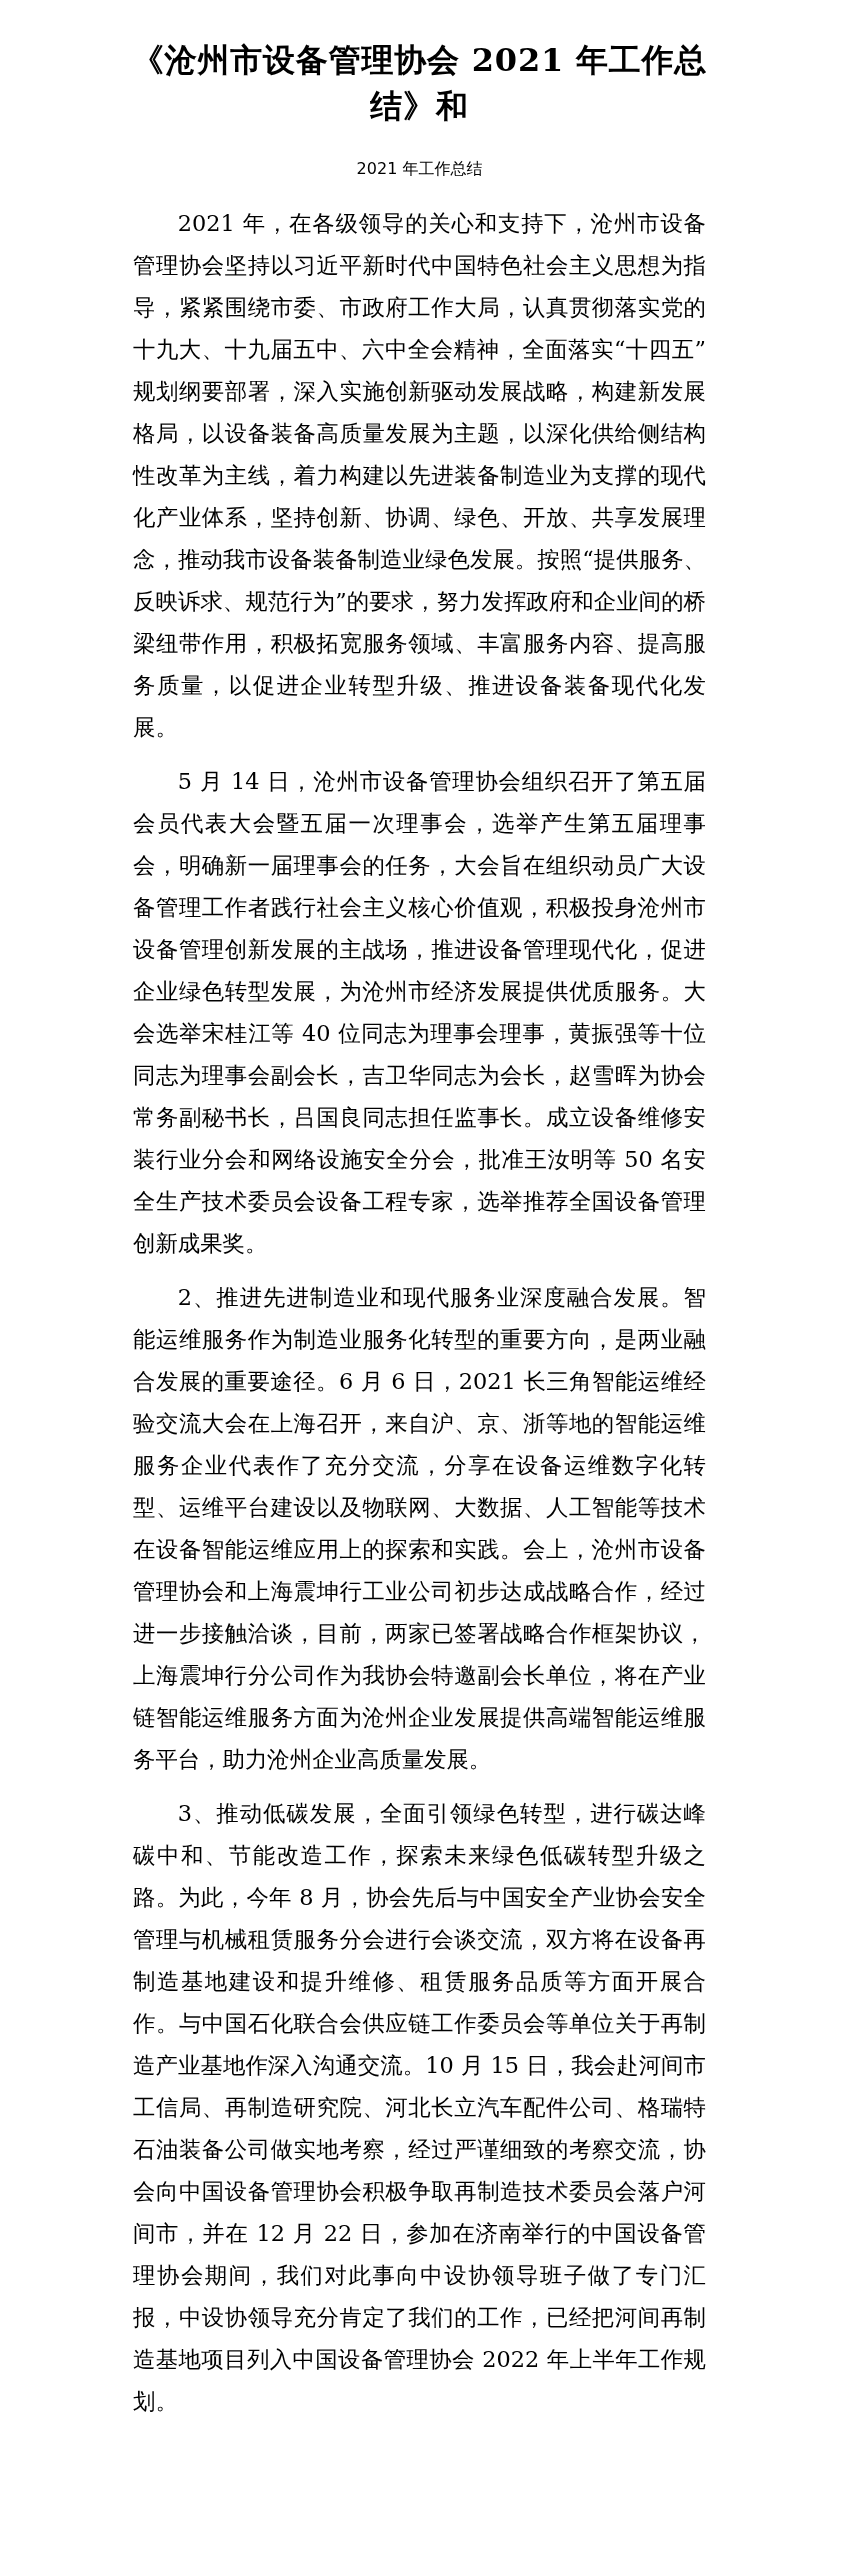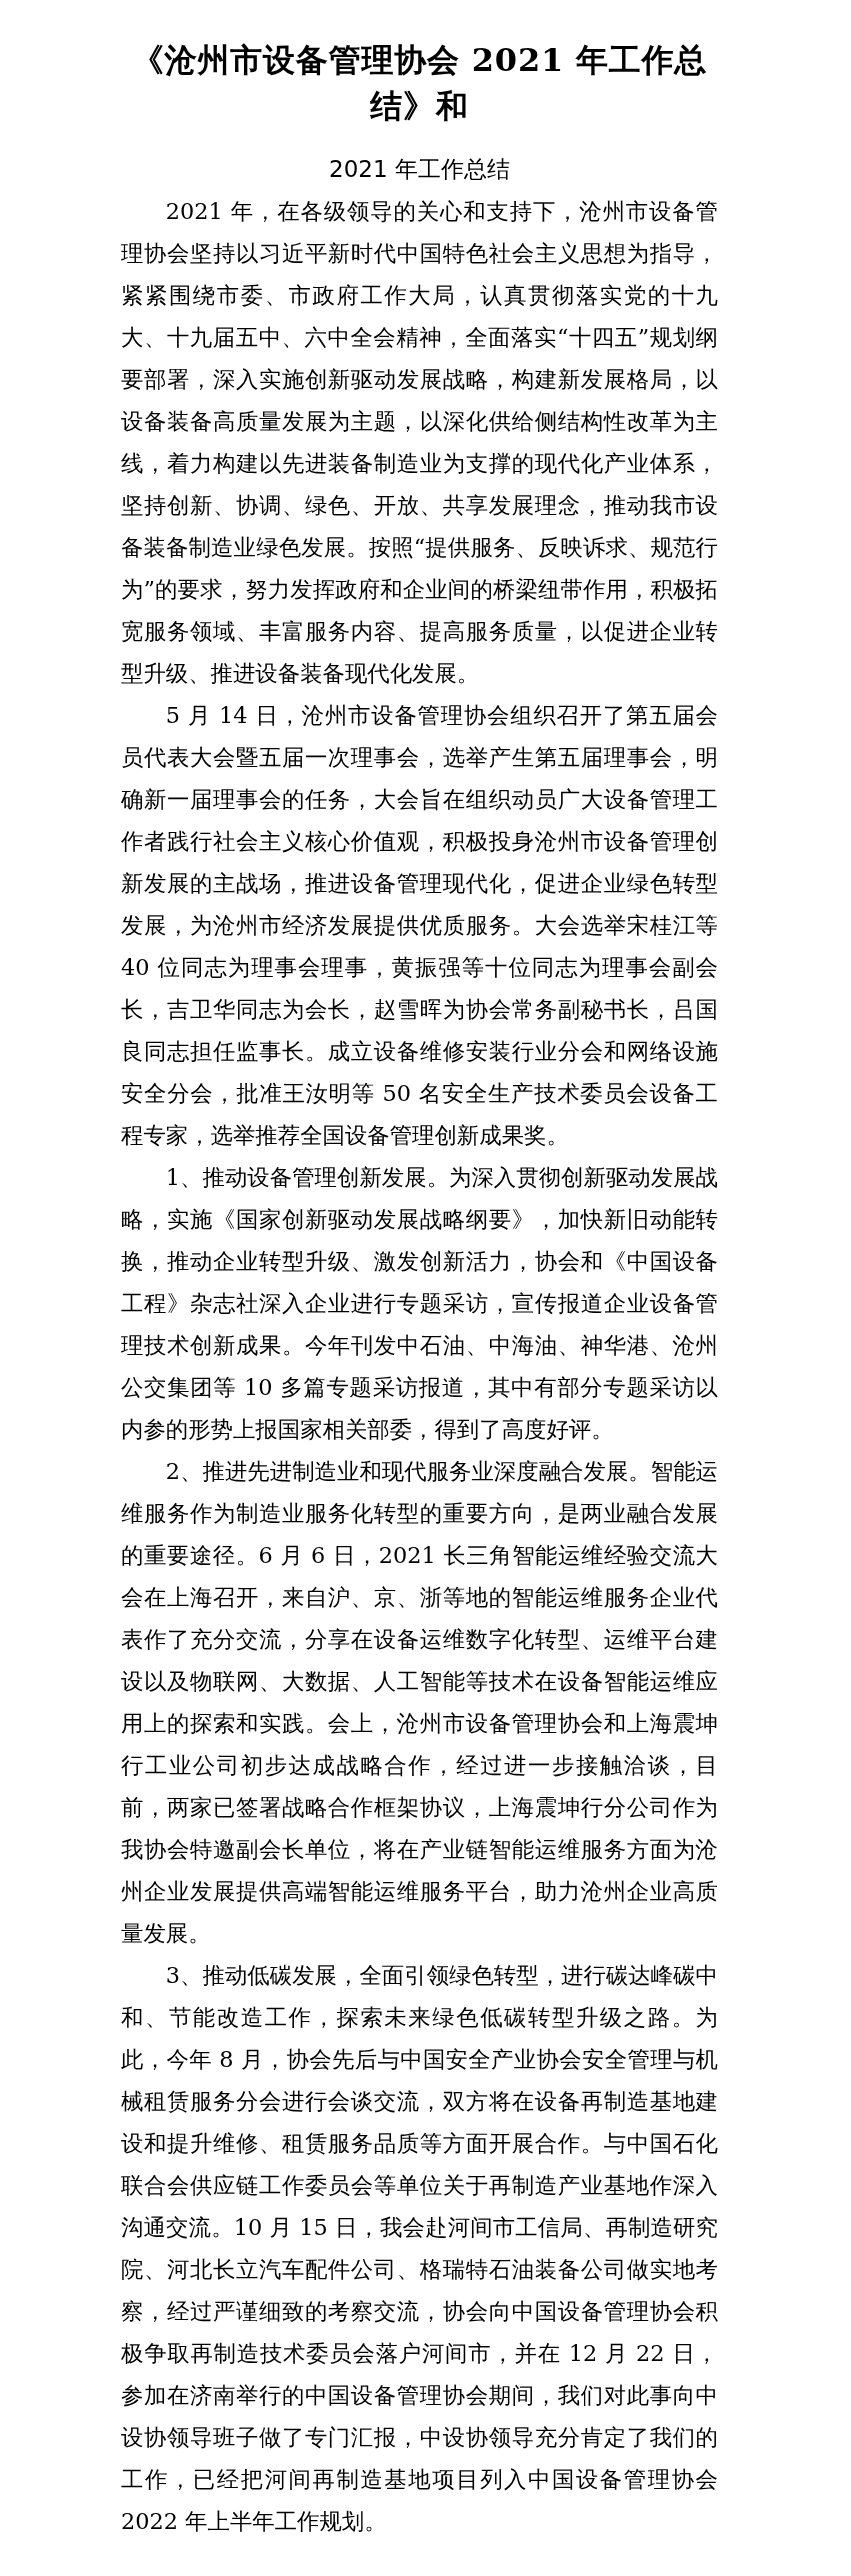--- a/index.html
+++ b/index.html
@@ -23,29 +23,29 @@
     font-size: 32px;
     line-height: 46px;
     font-weight: bold;
     text-align: center;
     font-family: "DejaVu Serif", "Liberation Serif", serif;
     letter-spacing: 0.8px;
   }
   .title-line { display: block; }
   .doc-subtitle {
     margin: 18.5px 0 0 0;
-    font-size: 23px;
+    font-size: 16px;
     line-height: 42px;
     font-weight: normal;
     text-align: center;
     font-family: "DejaVu Sans", "Liberation Sans", sans-serif;
   }
   .doc-body { margin: 0; }
   .para {
-    margin: 0;
+    margin: 12px;
     font-size: 22.4px;
     line-height: 42px;
     text-align: justify;
     text-indent: 2em;
     font-family: "DejaVu Serif", "Liberation Serif", serif;
   }
   .heading {
     margin: 0;
     font-size: 22.4px;
     line-height: 42px;
@@ -61,18 +61,17 @@
 <div class="page">
   <h1 class="doc-title">
     <span class="title-line">《沧州市设备管理协会 2021 年工作总结》和</span>
   </h1>
 
   <h2 class="doc-subtitle">2021 年工作总结</h2>
 
   <div class="doc-body">
       <p class="para">2021 年，在各级领导的关心和支持下，沧州市设备管理协会坚持以习近平新时代中国特色社会主义思想为指导，紧紧围绕市委、市政府工作大局，认真贯彻落实党的十九大、十九届五中、六中全会精神，全面落实“十四五”规划纲要部署，深入实施创新驱动发展战略，构建新发展格局，以设备装备高质量发展为主题，以深化供给侧结构性改革为主线，着力构建以先进装备制造业为支撑的现代化产业体系，坚持创新、协调、绿色、开放、共享发展理念，推动我市设备装备制造业绿色发展。按照“提供服务、反映诉求、规范行为”的要求，努力发挥政府和企业间的桥梁纽带作用，积极拓宽服务领域、丰富服务内容、提高服务质量，以促进企业转型升级、推进设备装备现代化发展。</p>
       <p class="para">5 月 14 日，沧州市设备管理协会组织召开了第五届会员代表大会暨五届一次理事会，选举产生第五届理事会，明确新一届理事会的任务，大会旨在组织动员广大设备管理工作者践行社会主义核心价值观，积极投身沧州市设备管理创新发展的主战场，推进设备管理现代化，促进企业绿色转型发展，为沧州市经济发展提供优质服务。大会选举宋桂江等 40 位同志为理事会理事，黄振强等十位同志为理事会副会长，吉卫华同志为会长，赵雪晖为协会常务副秘书长，吕国良同志担任监事长。成立设备维修安装行业分会和网络设施安全分会，批准王汝明等 50 名安全生产技术委员会设备工程专家，选举推荐全国设备管理创新成果奖。</p>
-      <p class="para">1、推动设备管理创新发展。为深入贯彻创新驱动发展战略，实施《国家创新驱动发展战略纲要》，加快新旧动能转换，推动企业转型升级、激发创新活力，协会和《中国设备工程》杂志社深入企业进行专题采访，宣传报道企业设备管理技术创新成果。今年刊发中石油、中海油、神华港、沧州公交集团等 10 多篇专题采访报道，其中有部分专题采访以内参的形势上报国家相关部委，得到了高度好评。</p>
       <p class="para">2、推进先进制造业和现代服务业深度融合发展。智能运维服务作为制造业服务化转型的重要方向，是两业融合发展的重要途径。6 月 6 日，2021 长三角智能运维经验交流大会在上海召开，来自沪、京、浙等地的智能运维服务企业代表作了充分交流，分享在设备运维数字化转型、运维平台建设以及物联网、大数据、人工智能等技术在设备智能运维应用上的探索和实践。会上，沧州市设备管理协会和上海震坤行工业公司初步达成战略合作，经过进一步接触洽谈，目前，两家已签署战略合作框架协议，上海震坤行分公司作为我协会特邀副会长单位，将在产业链智能运维服务方面为沧州企业发展提供高端智能运维服务平台，助力沧州企业高质量发展。</p>
       <p class="para">3、推动低碳发展，全面引领绿色转型，进行碳达峰碳中和、节能改造工作，探索未来绿色低碳转型升级之路。为此，今年 8 月，协会先后与中国安全产业协会安全管理与机械租赁服务分会进行会谈交流，双方将在设备再制造基地建设和提升维修、租赁服务品质等方面开展合作。与中国石化联合会供应链工作委员会等单位关于再制造产业基地作深入沟通交流。10 月 15 日，我会赴河间市工信局、再制造研究院、河北长立汽车配件公司、格瑞特石油装备公司做实地考察，经过严谨细致的考察交流，协会向中国设备管理协会积极争取再制造技术委员会落户河间市，并在 12 月 22 日，参加在济南举行的中国设备管理协会期间，我们对此事向中设协领导班子做了专门汇报，中设协领导充分肯定了我们的工作，已经把河间再制造基地项目列入中国设备管理协会 2022 年上半年工作规划。</p>
     </div>
 </div>
 
 
 </body></html>

